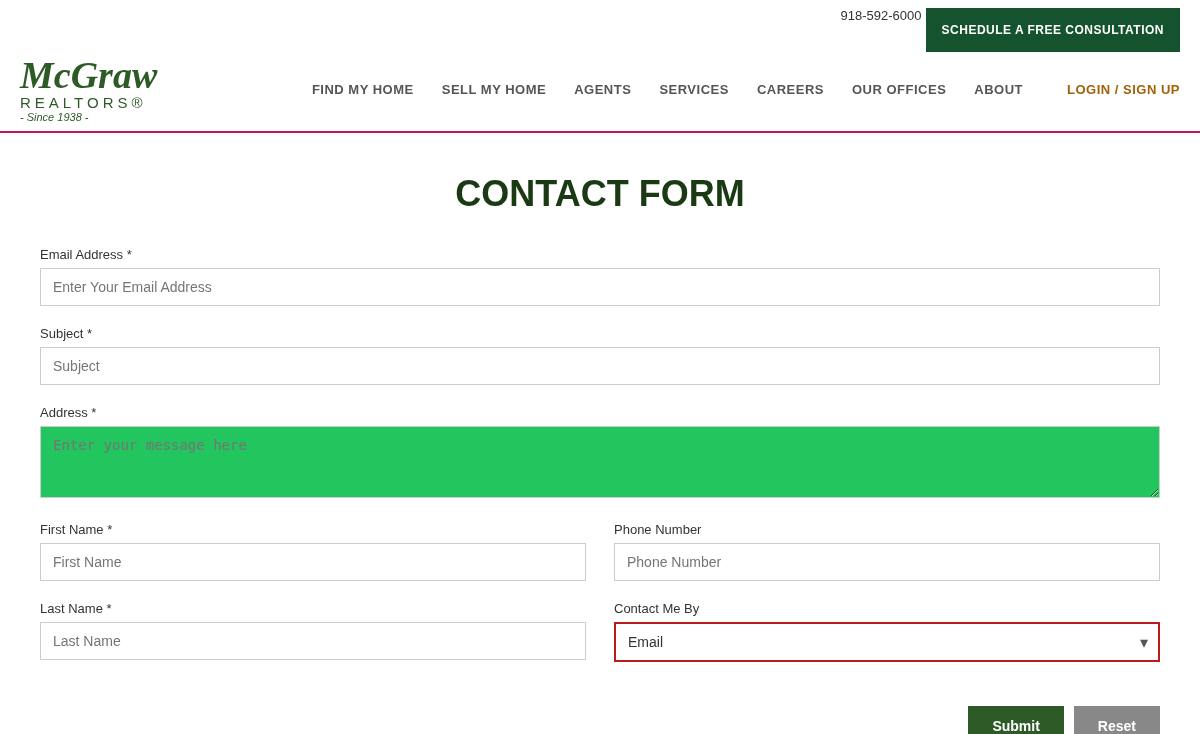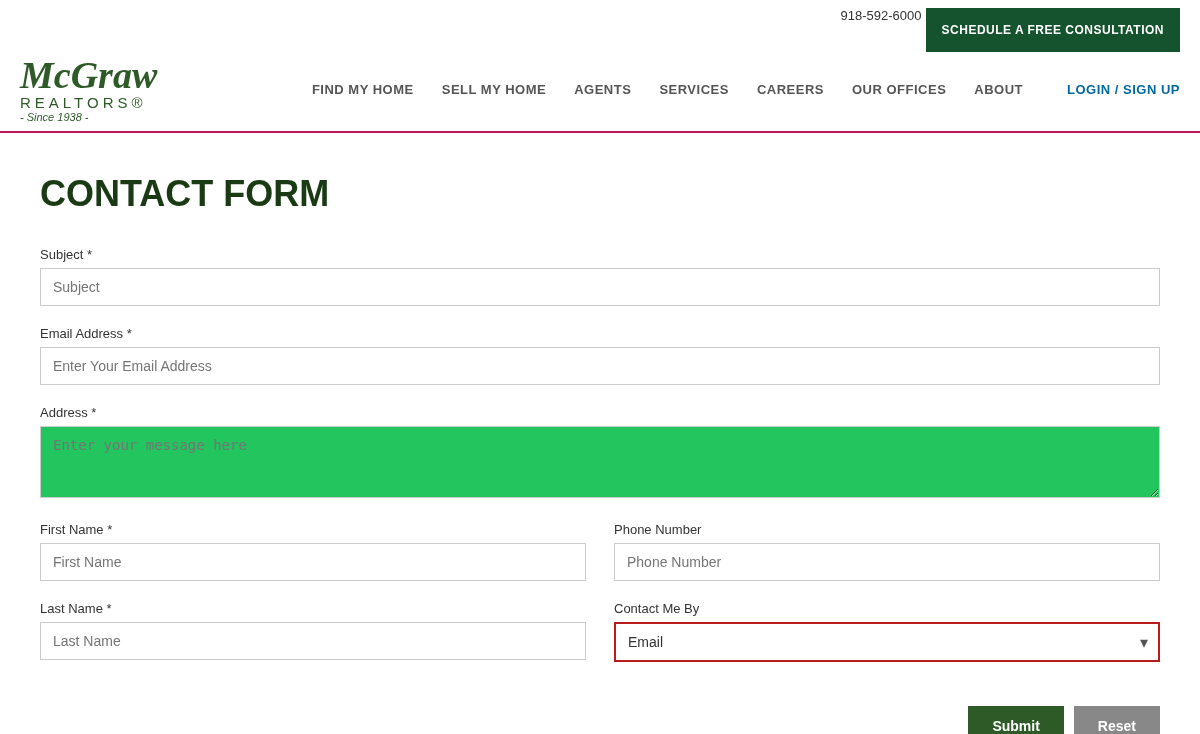--- a/index.html
+++ b/index.html
@@ -71,38 +71,39 @@
     }
     nav a {
       text-decoration: none;
       color: #555;
       font-size: 13px;
       font-weight: 600;
       letter-spacing: 0.5px;
       text-transform: uppercase;
     }
     nav .login-link {
-      color: #0369a1;
+      color: #a16207;
       font-weight: 700;
       padding-left: 16px;
     }
 
     
     .main-content {
       max-width: 1160px;
       margin: 0 auto;
       padding: 40px 20px 60px;
     }
 
     .page-title {
       font-size: 36px;
       font-weight: 900;
       color: #1a3a14;
       text-transform: uppercase;
       margin-bottom: 32px;
+      text-align: center;
     }
 
     .form-group {
       margin-bottom: 20px;
     }
     .form-label {
       display: block;
       font-size: 13px;
       color: #333;
       margin-bottom: 6px;
@@ -212,27 +213,27 @@
     <a href="#" class="login-link">LOGIN / SIGN UP</a>
   </nav>
 </div>
 
 <div class="main-content">
   <h1 class="page-title">CONTACT FORM</h1>
 
   <form>
 
     <div class="form-group">
+      <label class="form-label">Email Address *</label>
+      <input type="email" class="form-input" placeholder="Enter Your Email Address" style="">
+    </div>
+
+    <div class="form-group">
       <label class="form-label">Subject *</label>
       <input type="text" class="form-input" placeholder="Subject" style="">
-    </div>
-
-    <div class="form-group">
-      <label class="form-label">Email Address *</label>
-      <input type="email" class="form-input" placeholder="Enter Your Email Address" style="">
     </div>
 
     <div class="form-group">
       <label class="form-label">Address *</label>
       <textarea class="form-textarea" placeholder="Enter your message here" style=""></textarea>
     </div>
 
     <div class="two-col">
       <div class="form-group">
         <label class="form-label">First Name *</label>

